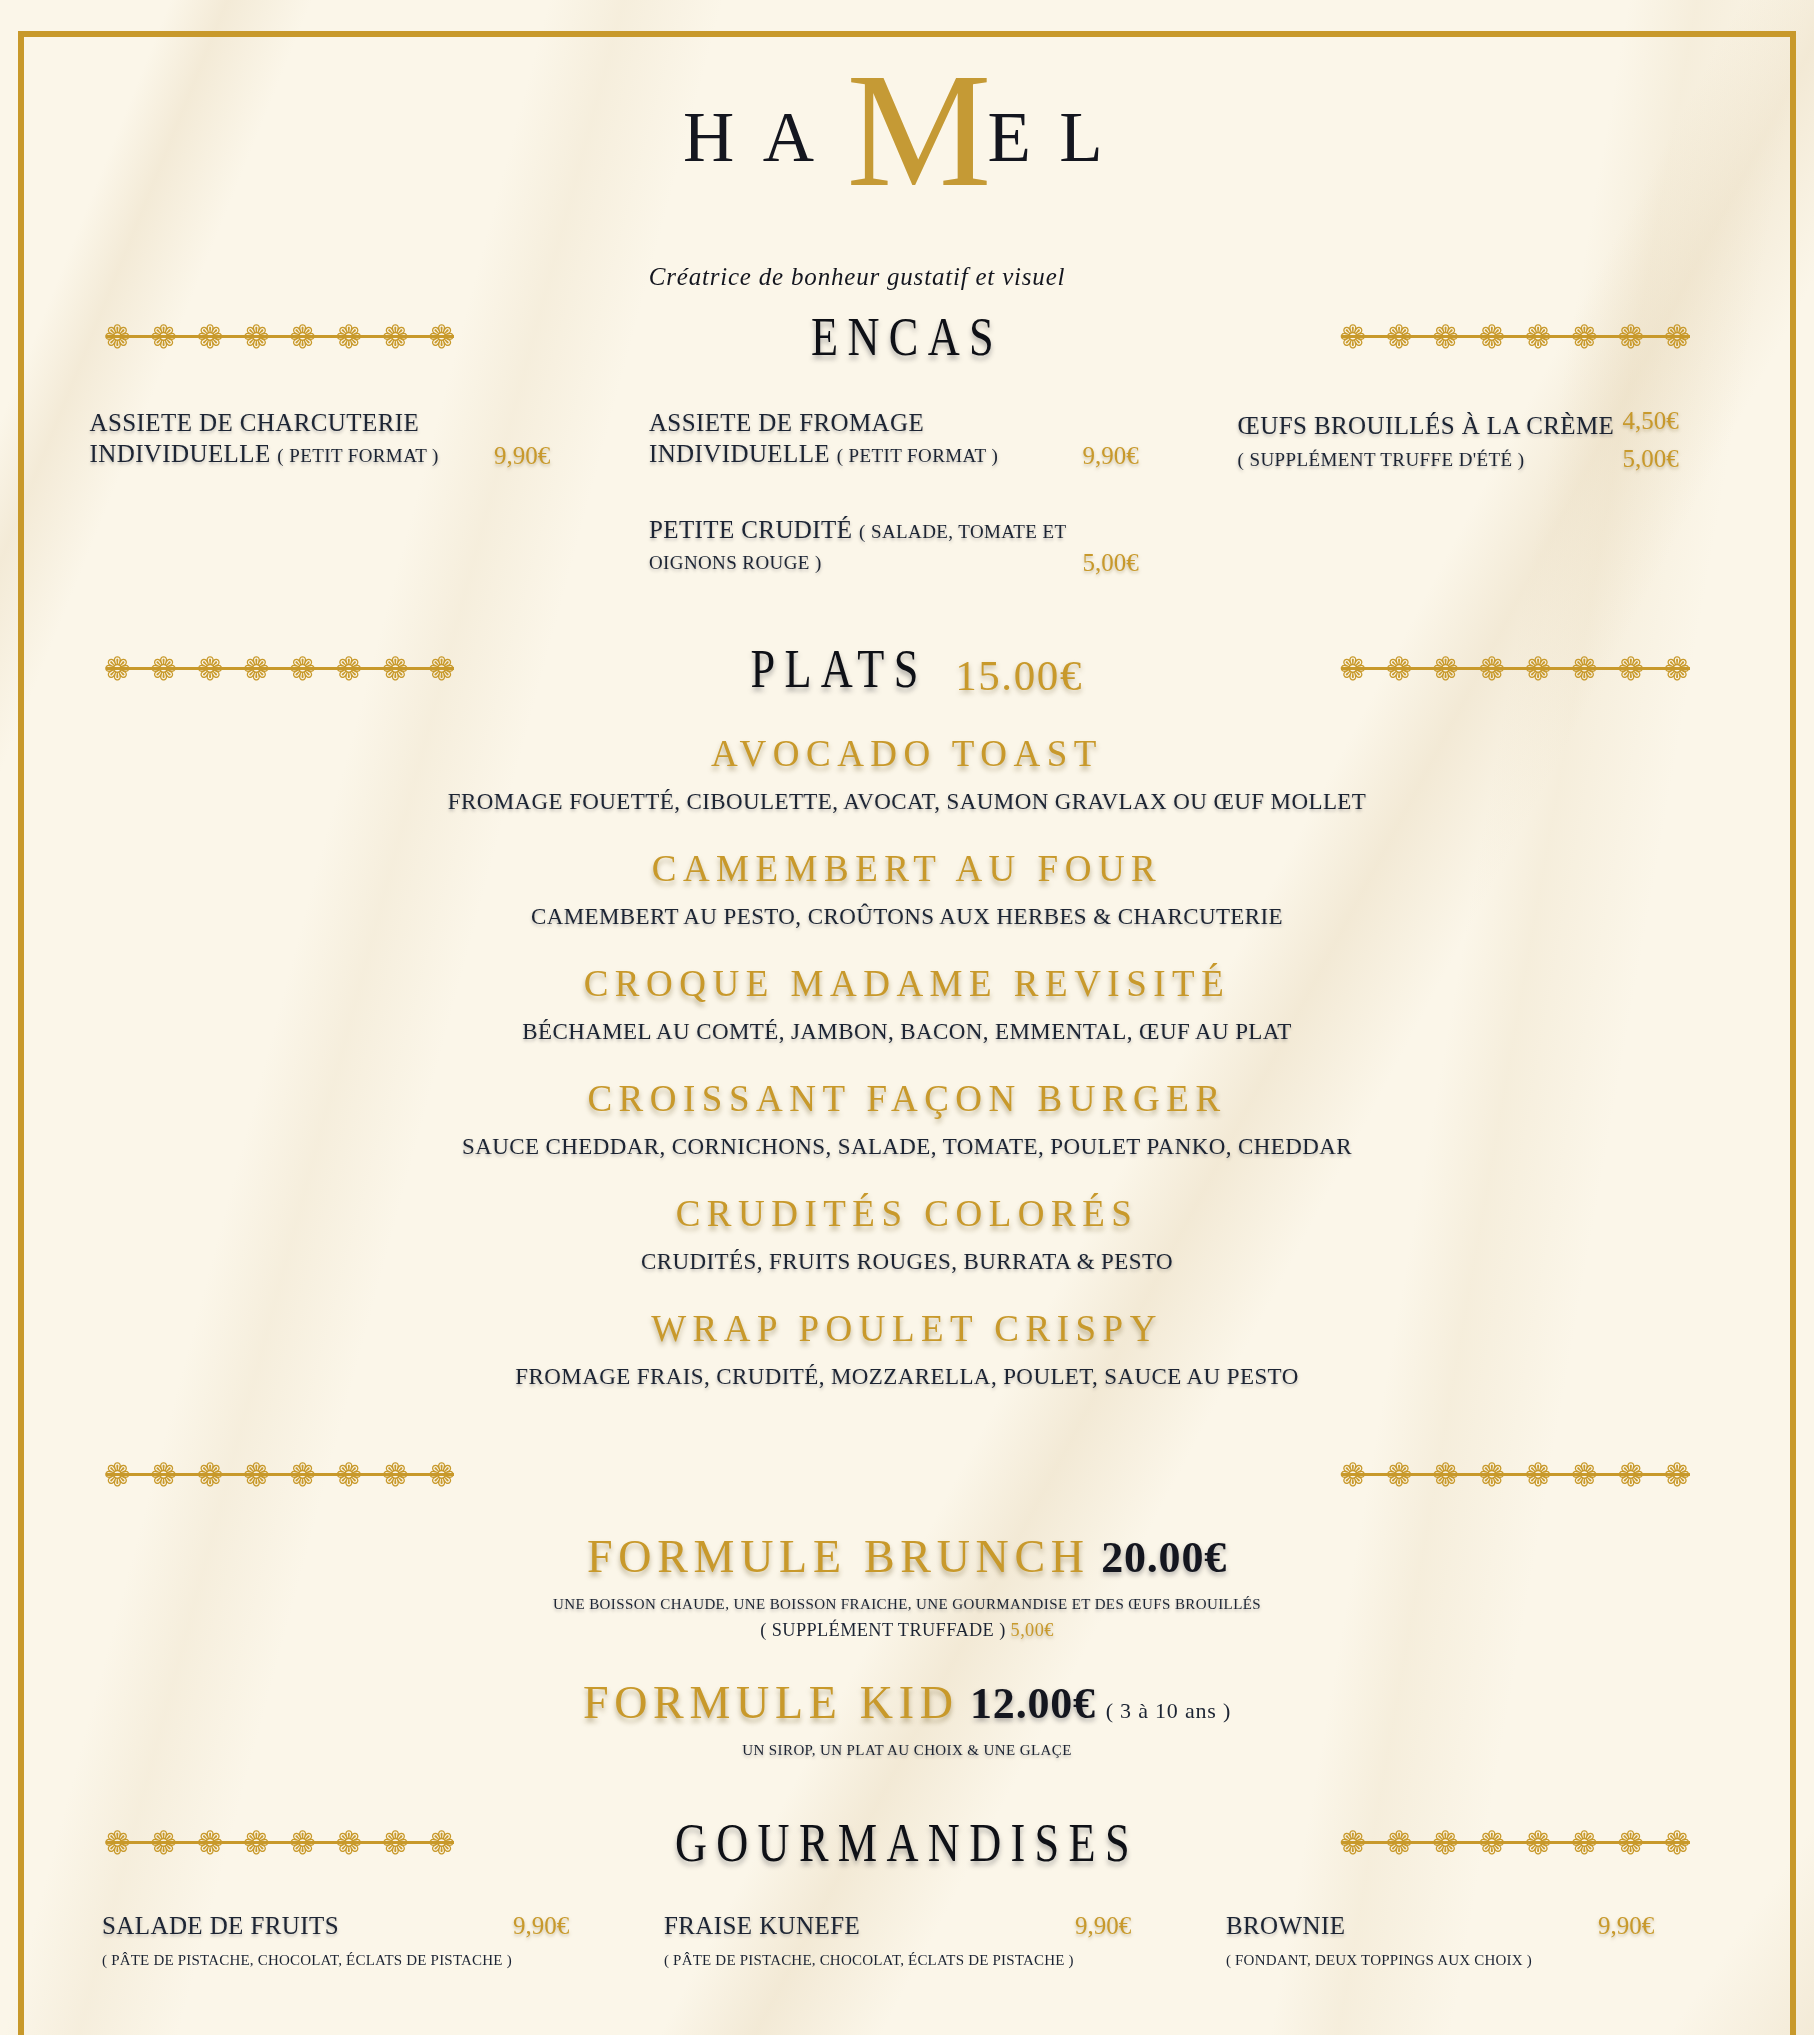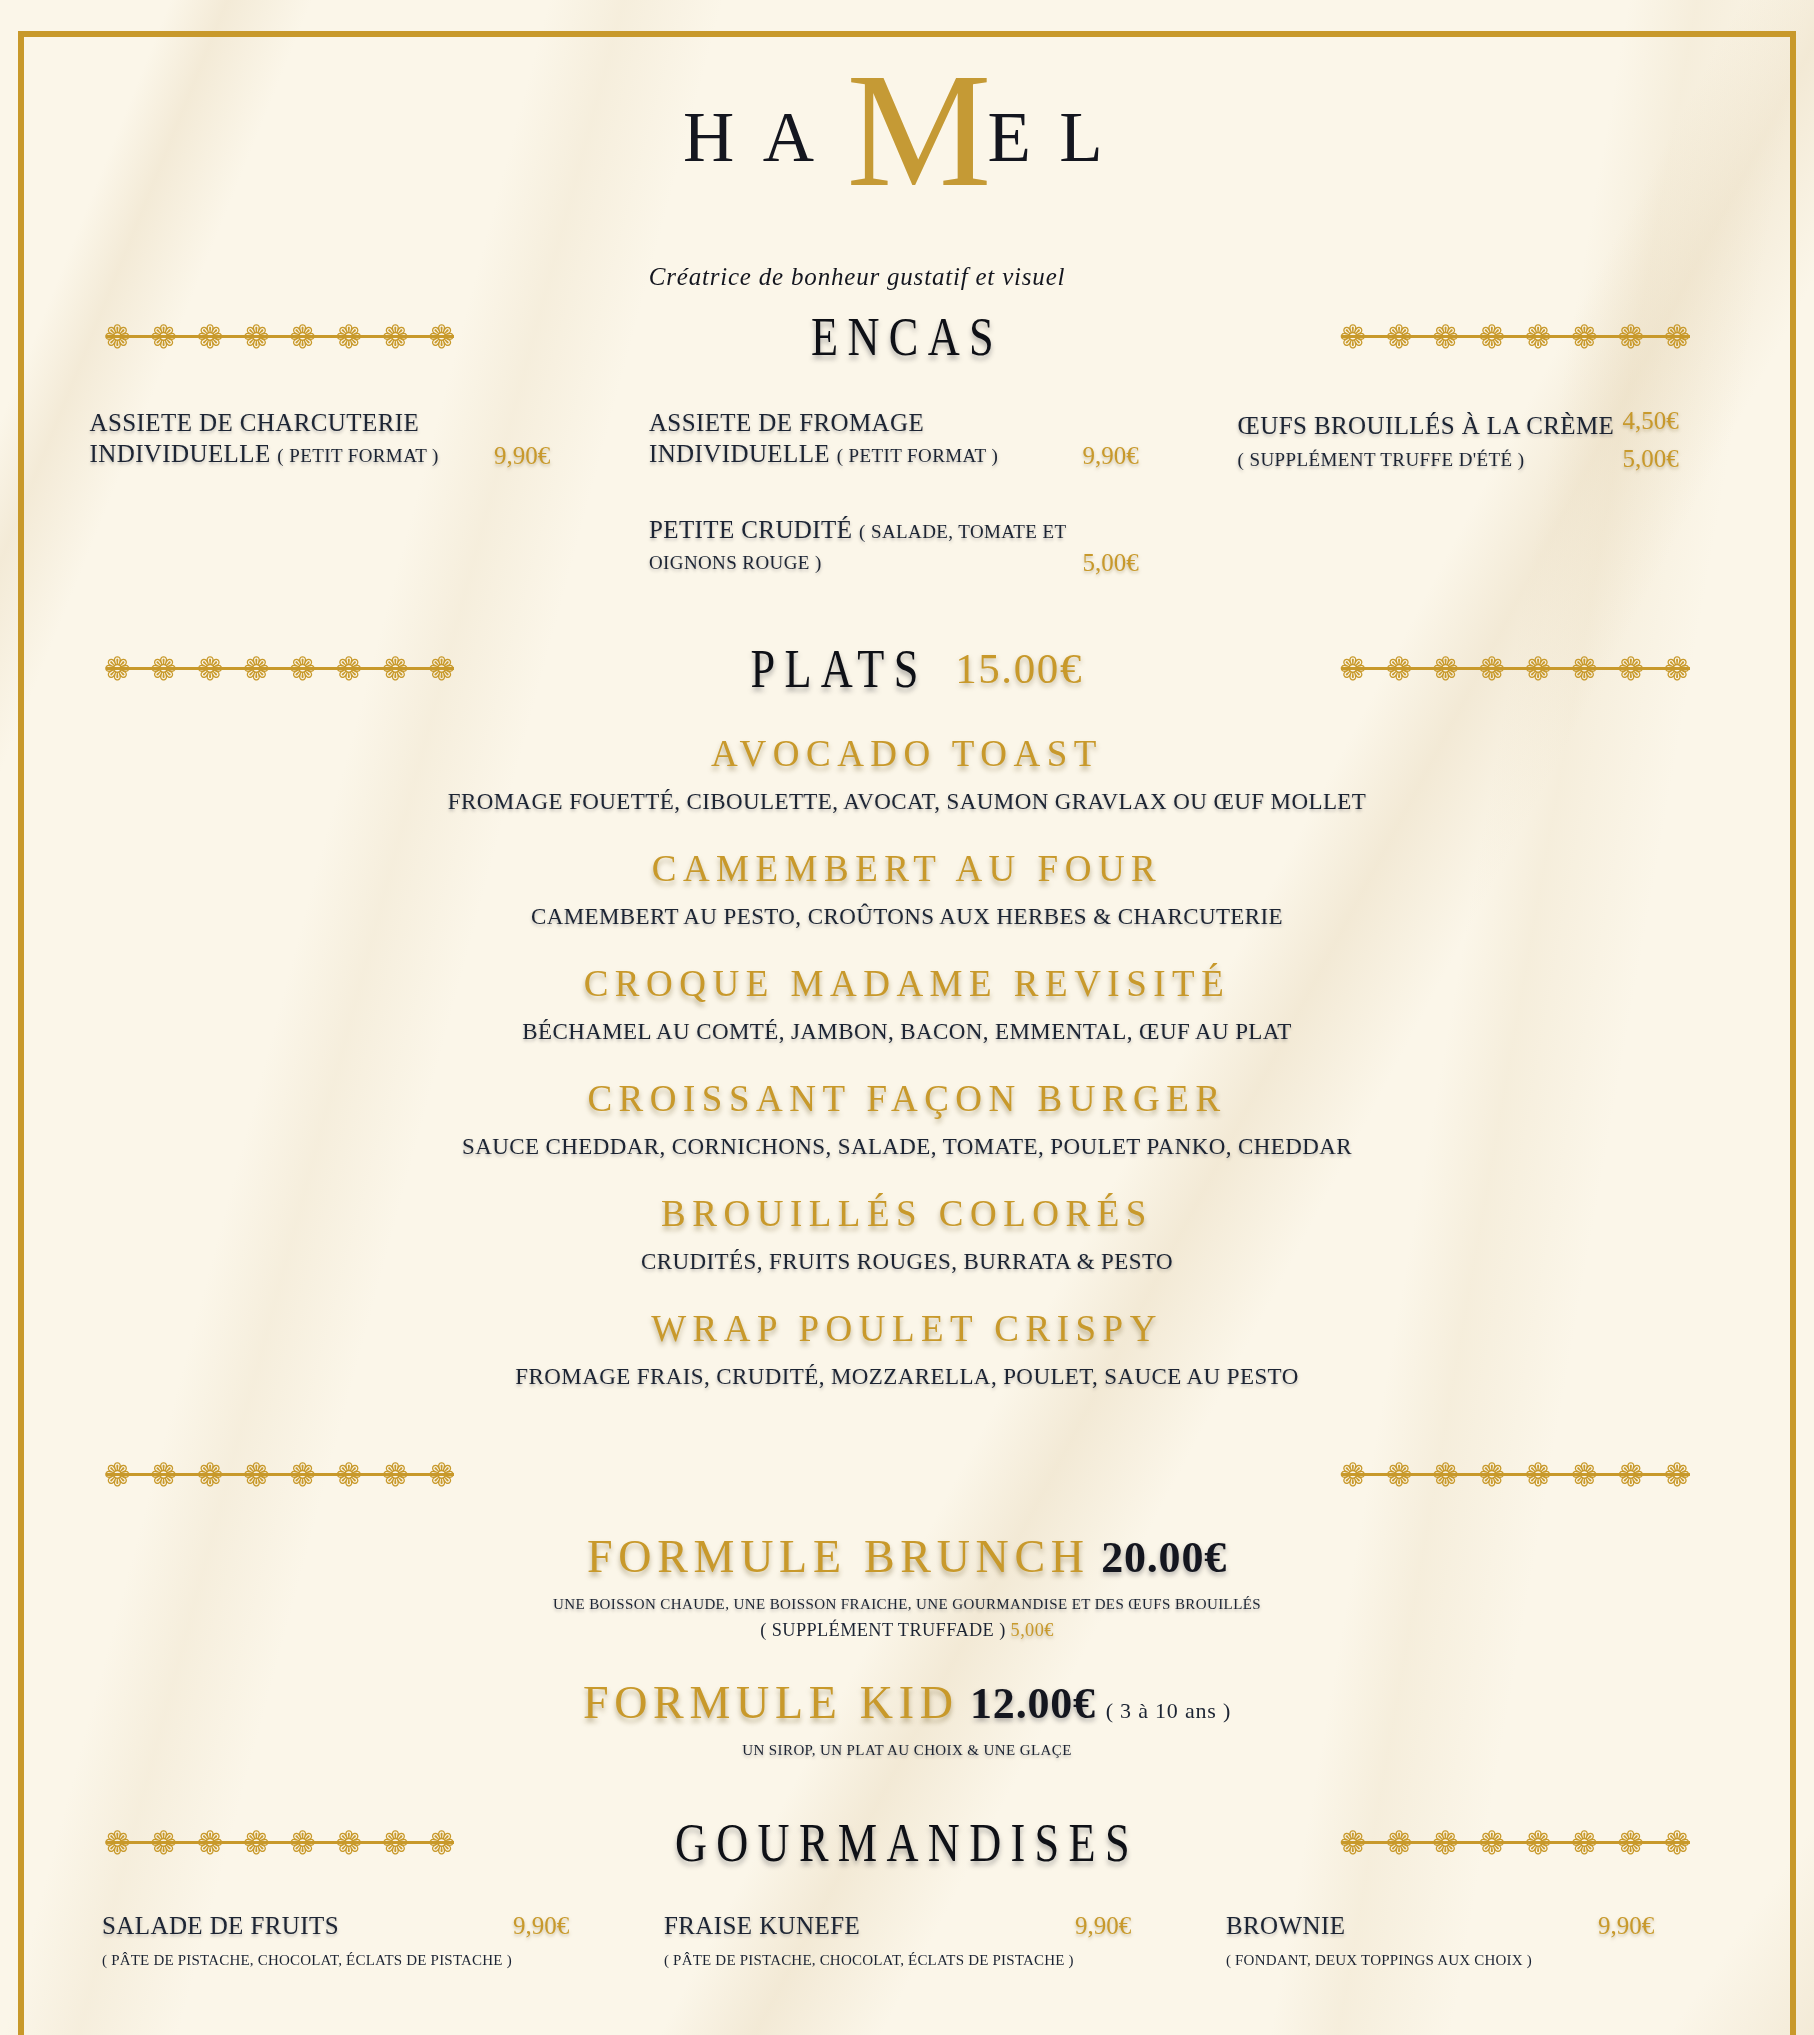--- a/index.html
+++ b/index.html
@@ -64,21 +64,21 @@
     font-size:54px;color:#0e1016;letter-spacing:11.4px;
     display:inline-block;transform:scaleX(.82);
     text-shadow:0 4.1px 5.7px rgba(40,40,50,.35);
     white-space:nowrap;
   }
   .sec-price{
     font-size:43px;color:#C8992B;letter-spacing:1.6px;
     text-shadow:0 3.3px 4.9px rgba(90,70,20,.35);
     margin-left:8.1px;
   }
-  .head-center{display:flex;align-items:center;}
+  .head-center{display:flex;align-items:flex-end;}
 
   
   .encas-grid{
     display:grid;grid-template-columns:1.04fr 1.1fr 1fr;gap:53px;
     margin-top:39px;padding:0 28.5px;
   }
   .menu-item{display:flex;align-items:flex-end;}
   .mi-text{flex:1;font-size:25px;line-height:1.25;letter-spacing:0.4px;
     text-shadow:0 2px 3.3px rgba(30,30,40,.28);}
   .mi-paren{font-size:19px;}
@@ -211,21 +211,21 @@
     </div>
     <div class="plat">
       <div class="plat-title">CROQUE MADAME REVISITÉ</div>
       <div class="plat-desc">BÉCHAMEL AU COMTÉ, JAMBON, BACON, EMMENTAL, ŒUF AU PLAT</div>
     </div>
     <div class="plat">
       <div class="plat-title">CROISSANT FAÇON BURGER</div>
       <div class="plat-desc">SAUCE CHEDDAR, CORNICHONS, SALADE, TOMATE, POULET PANKO, CHEDDAR</div>
     </div>
     <div class="plat">
-      <div class="plat-title">BROUILLÉS COLORÉS</div>
+      <div class="plat-title">CRUDITÉS COLORÉS</div>
       <div class="plat-desc">CRUDITÉS, FRUITS ROUGES, BURRATA &amp; PESTO</div>
     </div>
     <div class="plat">
       <div class="plat-title">WRAP POULET CRISPY</div>
       <div class="plat-desc">FROMAGE FRAIS, CRUDITÉ, MOZZARELLA, POULET, SAUCE AU PESTO</div>
     </div>
   </div>
 
   <div class="section-head" style="margin-top:69px;">
     <div class="ornament"><span>❁❁❁❁❁❁❁❁</span></div>

